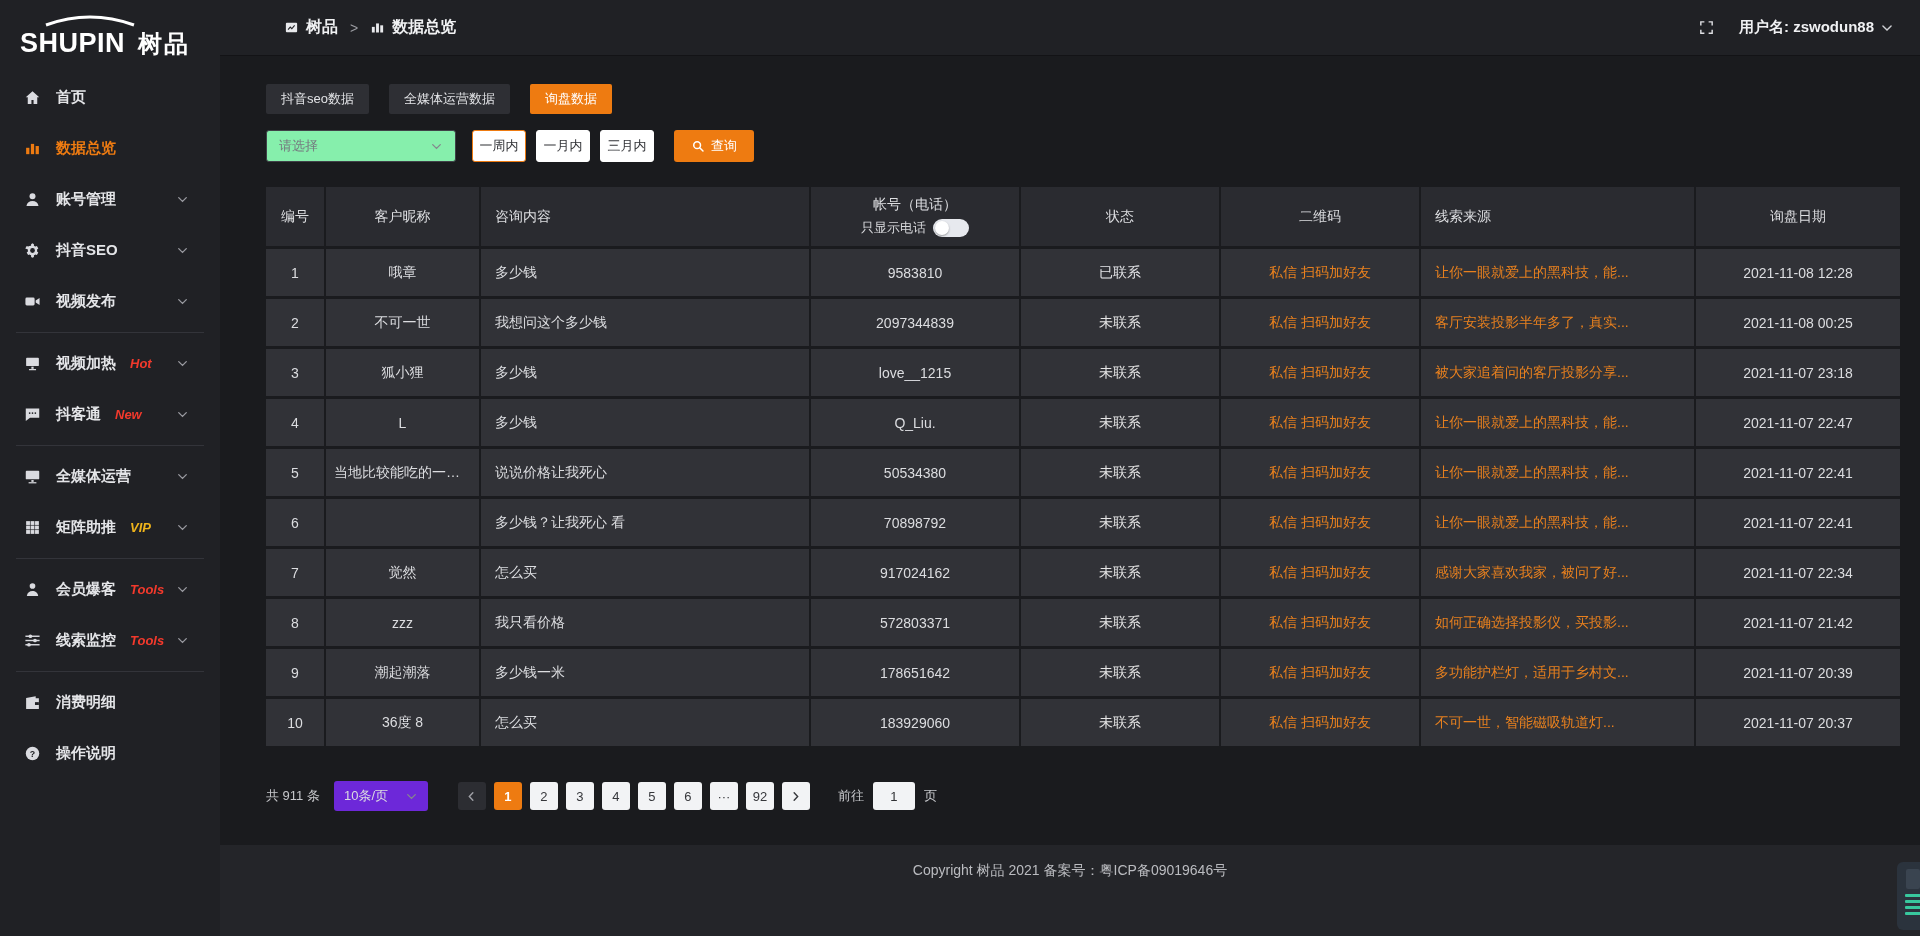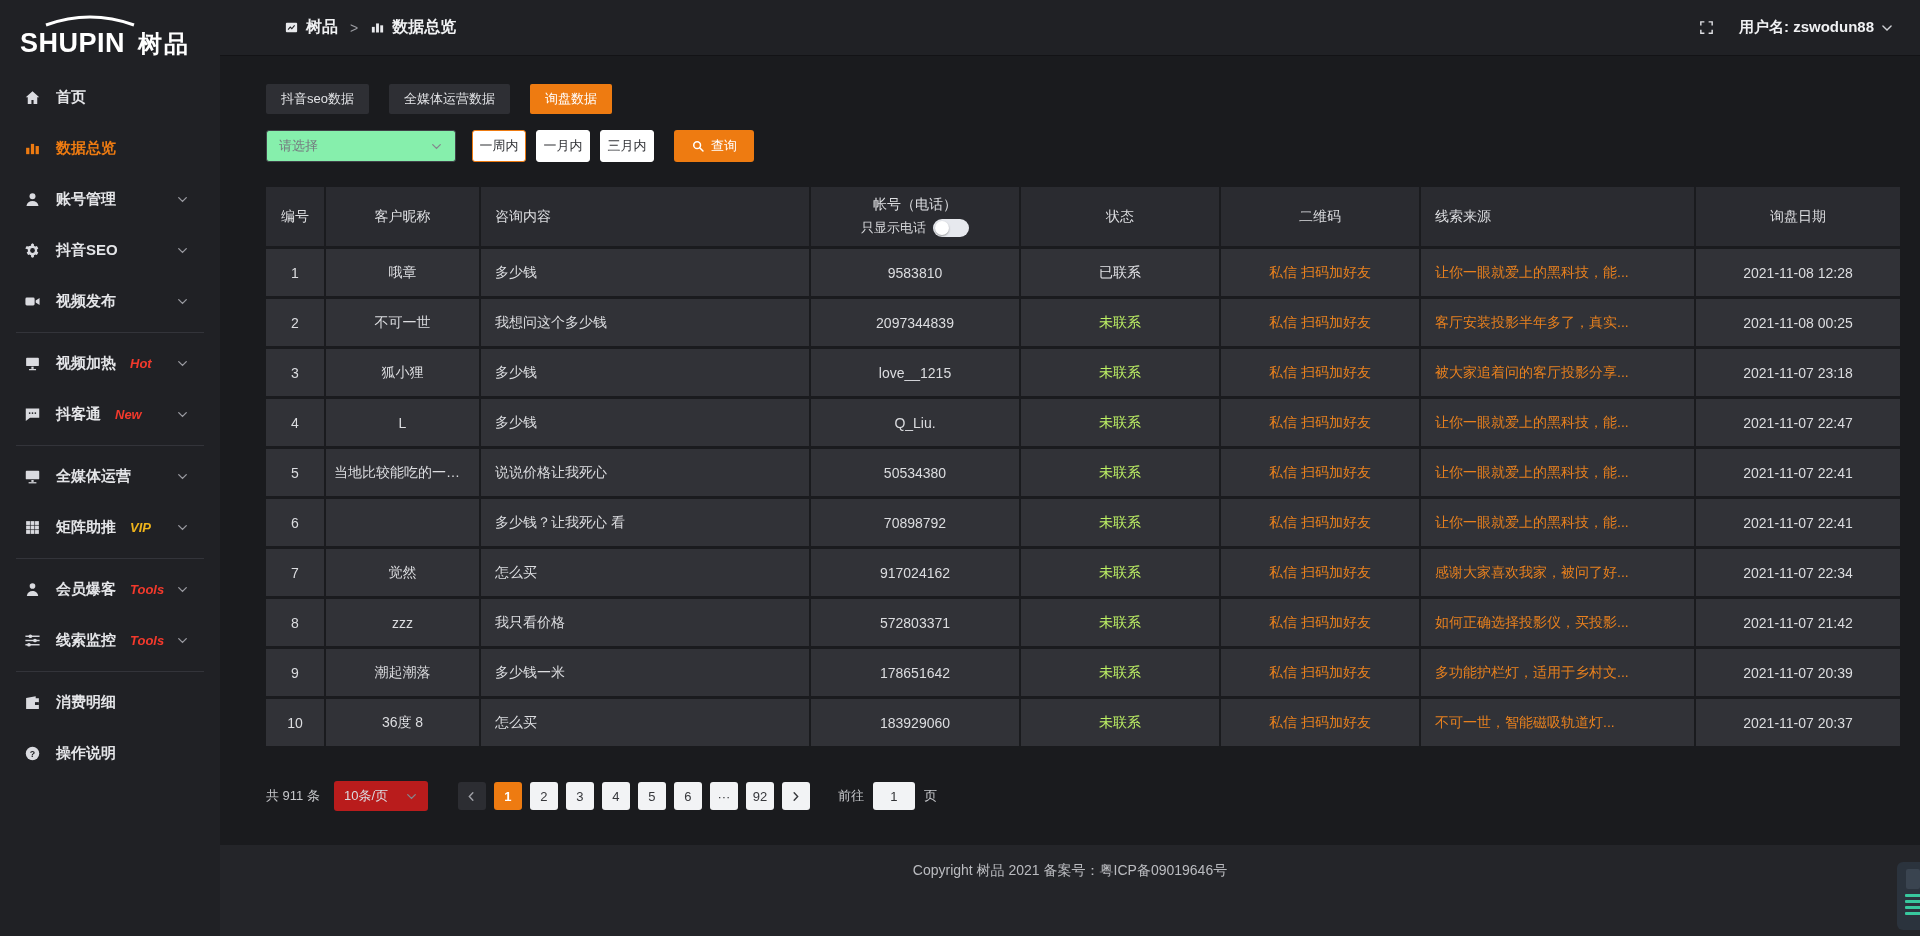--- a/index.html
+++ b/index.html
@@ -43,29 +43,29 @@
   .period.active{border:1px solid #ee7b11;}
   .query-btn{height:32px;padding:0 17px;background:#ee7b11;color:#fff;font-size:13px;border-radius:3px;display:flex;align-items:center;gap:6px;margin-left:10px;cursor:pointer;}
   .q-icon{width:14px;height:14px;color:#fff;}
 
   
   .data-table{width:100%;border-collapse:separate;border-spacing:0;table-layout:fixed;margin-top:25px;}
   .data-table th{background:#2a2b30;height:59px;color:#dddee1;font-size:14px;font-weight:400;border-right:2px solid #1a1b1e;border-bottom:3px solid #1a1b1e;padding:0;}
   .data-table td{background:#313237;height:47px;color:#dcdde0;font-size:14px;text-align:center;border-right:2px solid #1a1b1e;border-bottom:3px solid #1a1b1e;padding:0 8px;white-space:nowrap;overflow:hidden;text-overflow:ellipsis;}
   .data-table td.left, .data-table th.left{text-align:left;padding-left:14px;}
   .data-table td.orange{color:#e8801e;cursor:pointer;}
-  .data-table td.status-un{color:#bef264;}
+  .data-table td.status-un{color:#e5e5e5;}
   .data-table td.status-ok{color:#e4e5e8;}
   .th-sub{display:flex;align-items:center;justify-content:center;gap:7px;font-size:13px;margin-top:5px;color:#d6d7da;}
   .switch{width:36px;height:18px;border-radius:10px;background:#e7e9ee;position:relative;display:inline-block;cursor:pointer;}
   .switch::after{content:"";position:absolute;left:2px;top:2px;width:14px;height:14px;border-radius:50%;background:#fff;box-shadow:0 1px 2px rgba(0,0,0,.35);}
 
   
   .pagination{display:flex;align-items:center;margin-top:32px;color:#c6c7cb;font-size:13px;}
-  .size-select{margin-left:14px;width:94px;height:30px;box-sizing:border-box;background:#b91c1c;border-radius:3px;display:flex;align-items:center;justify-content:space-between;padding:0 10px;color:#dadbe0;cursor:pointer;}
+  .size-select{margin-left:14px;width:94px;height:30px;box-sizing:border-box;background:#6d28d9;border-radius:3px;display:flex;align-items:center;justify-content:space-between;padding:0 10px;color:#dadbe0;cursor:pointer;}
   .pager{display:flex;align-items:center;margin-left:30px;gap:8px;}
   .page-btn{min-width:28px;height:28px;padding:0 4px;box-sizing:border-box;background:#f2f3f5;color:#36373b;display:flex;align-items:center;justify-content:center;border-radius:3px;font-size:13px;cursor:pointer;}
   .page-btn.prev{background:#2c2d32;color:#9fa0a6;}
   .page-btn.active{background:#ee7b11;color:#fff;font-weight:600;}
   .pg-chev{width:13px;height:13px;}
   .goto{margin-left:28px;display:flex;align-items:center;gap:9px;}
   .goto-input{width:42px;height:28px;background:#f2f3f5;border-radius:3px;color:#303134;display:flex;align-items:center;justify-content:center;font-size:13px;cursor:text;}
 
   
   .footer{position:absolute;left:0;right:0;bottom:0;height:91px;background:#242529;box-sizing:border-box;padding-top:17px;text-align:center;color:#bbbcc0;font-size:14px;}

